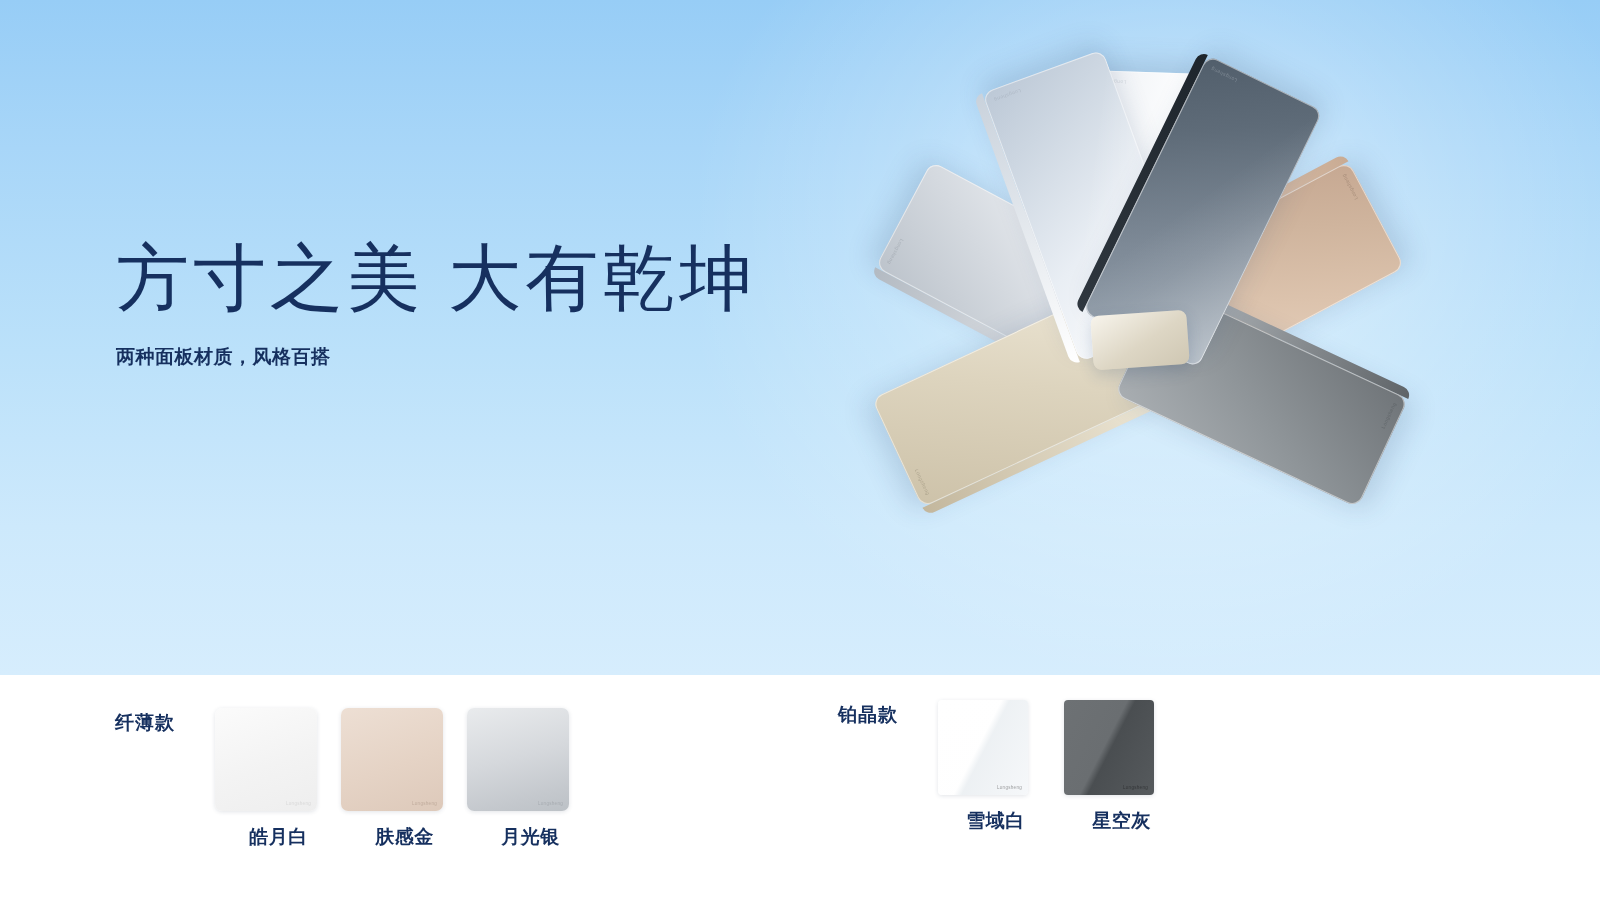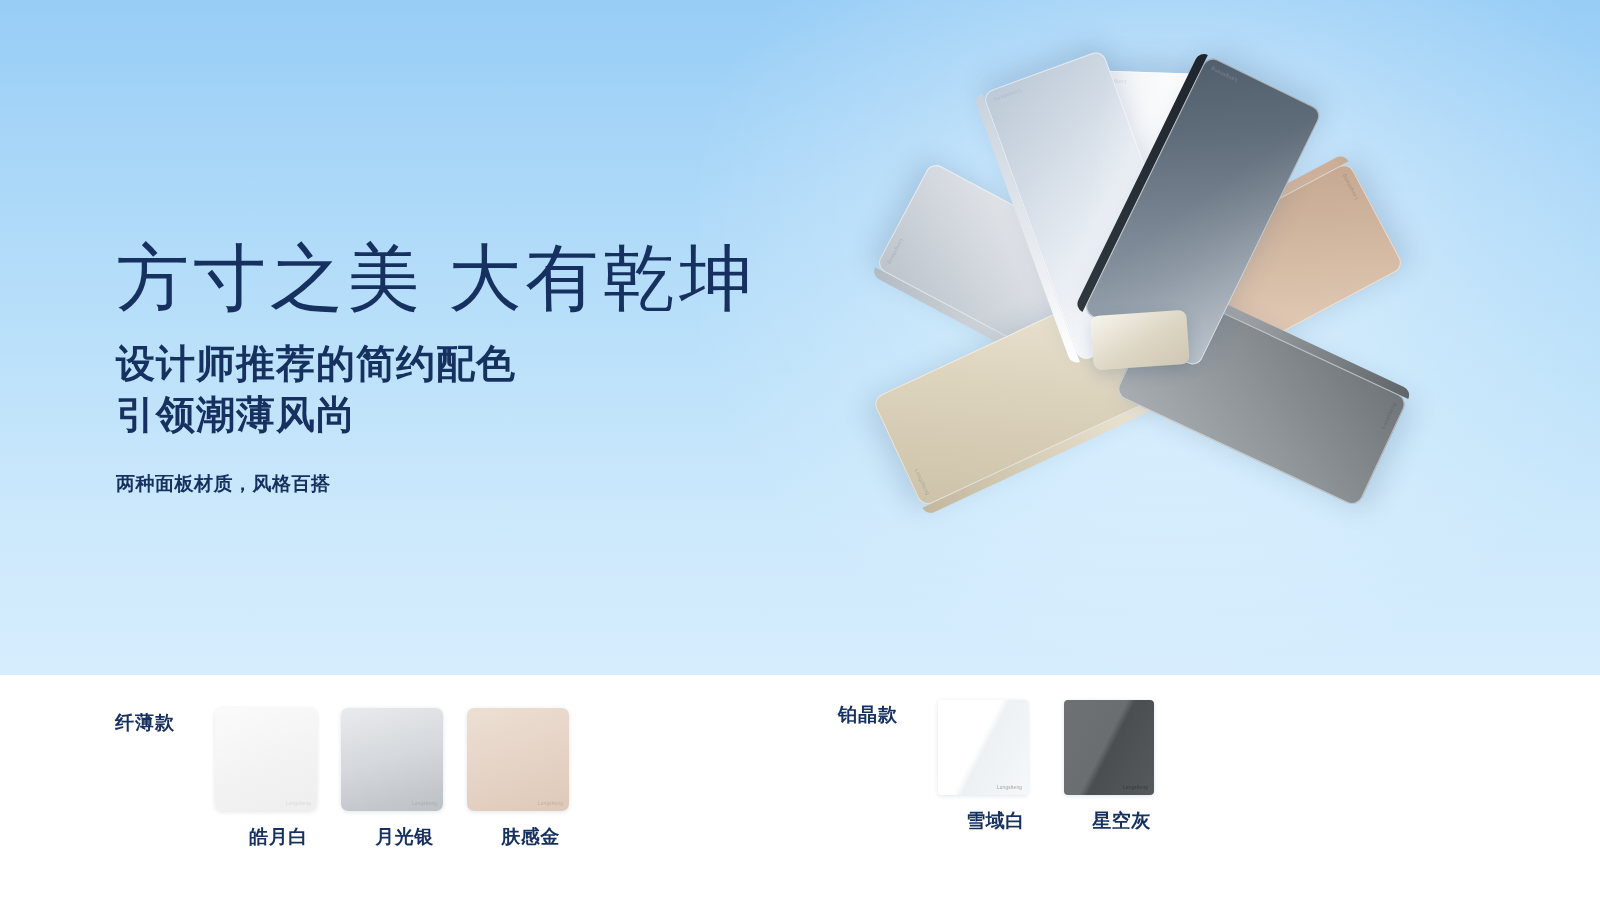--- a/index.html
+++ b/index.html
@@ -176,24 +176,20 @@
 </head>
 <body>
 
 <div class="page">
 
   <section class="hero">
     <div class="hero-glow"></div>
 
     <div class="copy">
       <div class="headline">方寸之美 大有乾坤</div>
-      <div class="subhead">
-        <div>设计师推荐的简约配色</div>
-        <div>引领潮薄风尚</div>
-      </div>
       <div class="caption">两种面板材质，风格百搭</div>
     </div>
 
     <div class="fan">
       <div class="panel" id="p-gold">
         <div class="face">
           <span class="brand">Longsheng</span>
         </div>
         <div class="edge"></div>
         <div class="bevel"></div>
@@ -258,31 +254,31 @@
       <div class="swatch-row">
 
         <div class="swatch-item">
           <div class="chip c-haoyue">
             <span class="chip-brand">Longsheng</span>
           </div>
           <div class="swatch-name">皓月白</div>
         </div>
 
         <div class="swatch-item">
+          <div class="chip c-fugan">
+            <span class="chip-brand">Longsheng</span>
+          </div>
+          <div class="swatch-name">肤感金</div>
+        </div>
+
+        <div class="swatch-item">
           <div class="chip c-yueguang">
             <span class="chip-brand">Longsheng</span>
           </div>
           <div class="swatch-name">月光银</div>
-        </div>
-
-        <div class="swatch-item">
-          <div class="chip c-fugan">
-            <span class="chip-brand">Longsheng</span>
-          </div>
-          <div class="swatch-name">肤感金</div>
         </div>
 
 
       </div>
     </div>
 
     <div class="group" id="group-crystal">
       <div class="group-label">铂晶款</div>
       <div class="swatch-row">
 

